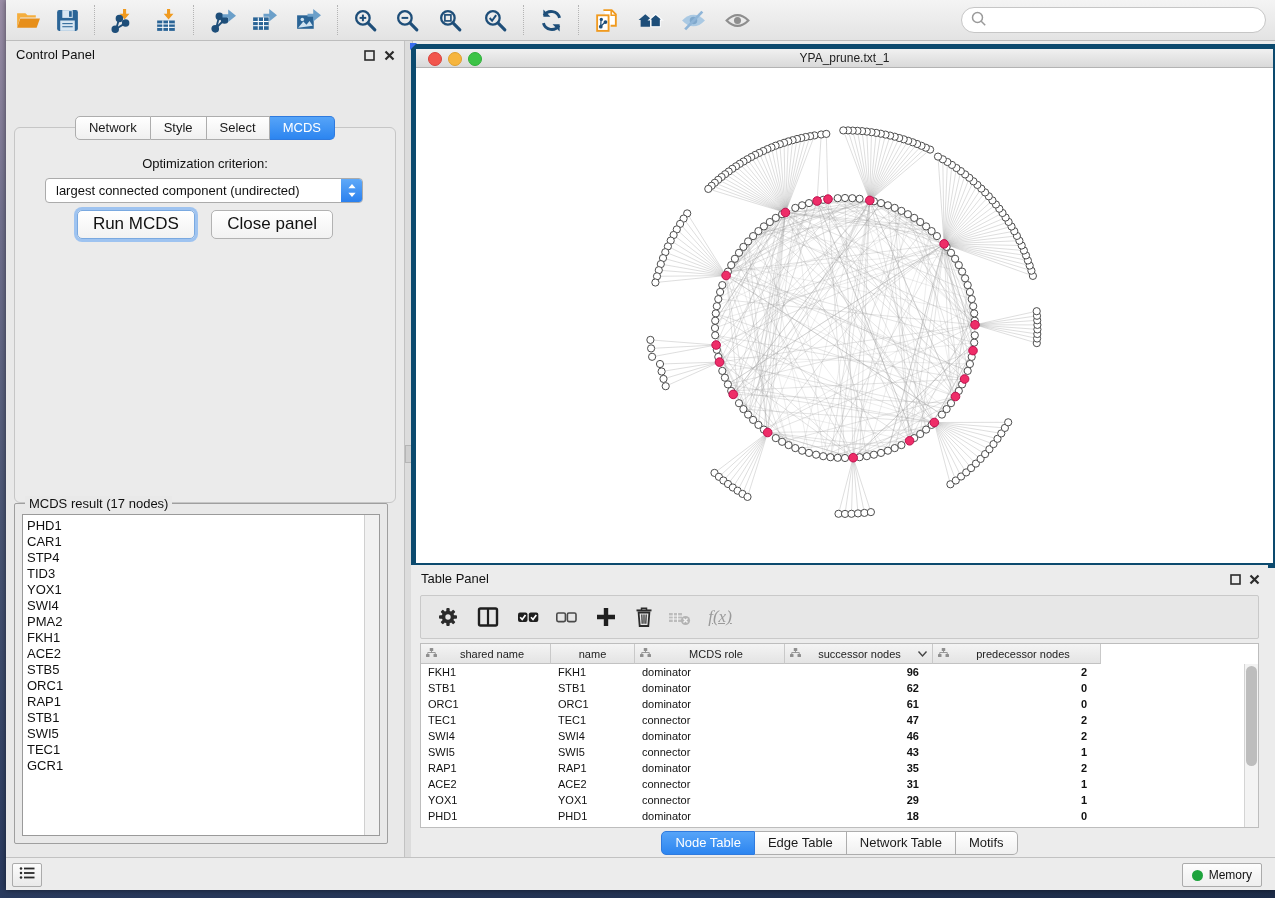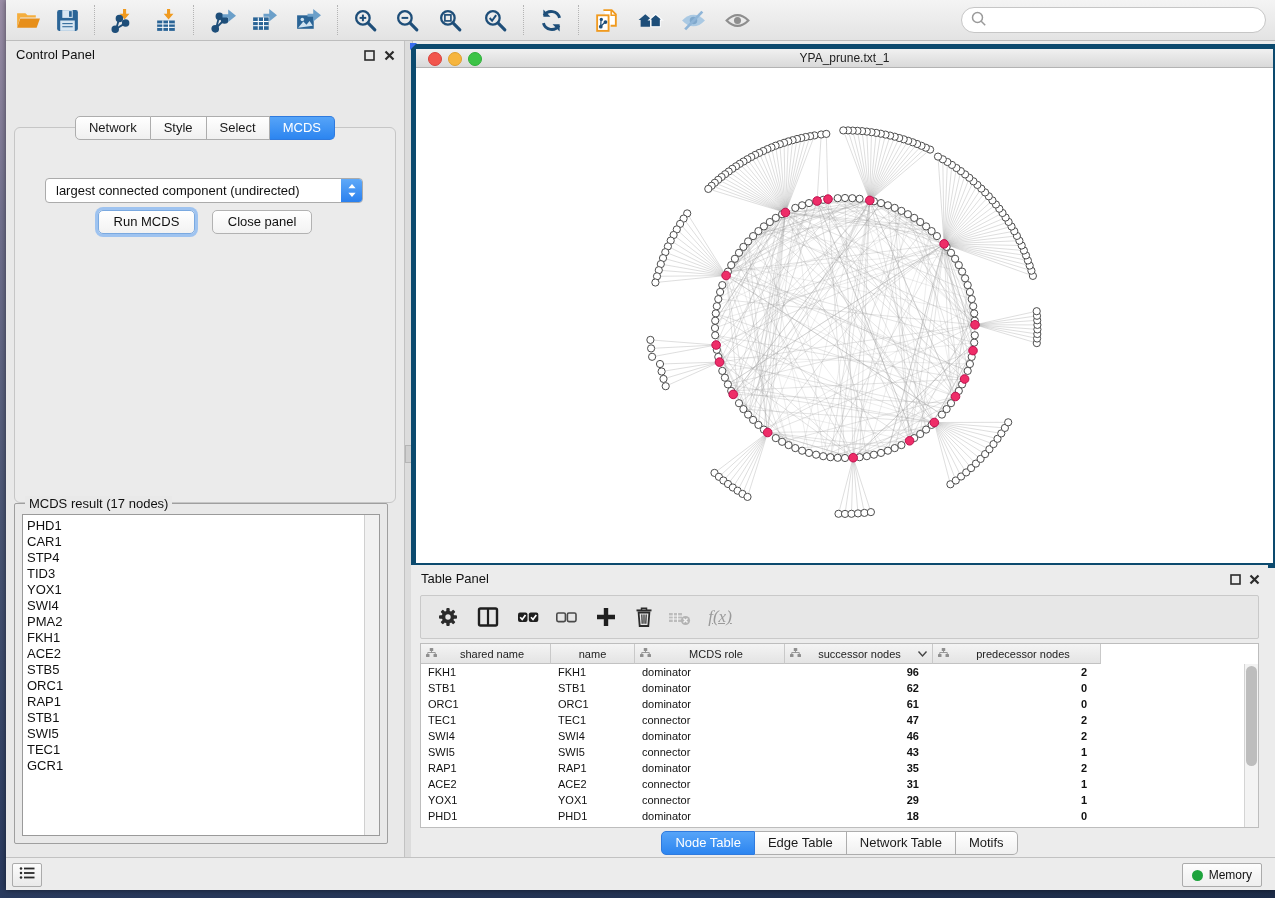--- a/index.html
+++ b/index.html
@@ -24,21 +24,21 @@
   #cp-tabs{position:absolute;left:0;top:75px;width:100%;text-align:center;z-index:3;}
   .seg{display:inline-block;padding:3px 13px 4px;background:linear-gradient(#ffffff,#f0f0f0);border:1px solid #adadad;border-left:none;font-size:13px;color:#1a1a1a;cursor:pointer;vertical-align:top;}
   .seg:first-child{border-left:1px solid #adadad;border-radius:5px 0 0 5px;}
   .seg:last-child{border-radius:0 5px 5px 0;}
   .seg.active{background:linear-gradient(#56a4f8,#2c85f0);border-color:#2f7ade;color:#fff;}
   .opt-label{position:absolute;left:0;right:0;top:28px;text-align:center;font-size:13px;color:#111;}
   #dropdown{position:absolute;left:30px;top:50px;width:316px;height:23px;background:#fff;border:1px solid #ababab;border-radius:4px;cursor:pointer;}
   #dropdown .dd-text{position:absolute;left:10px;top:4px;font-size:13px;color:#111;white-space:nowrap;}
   #dropdown .stepper{position:absolute;right:0;top:0;bottom:0;width:21px;background:linear-gradient(#5fa9f8,#2a80ee);border-radius:0 3px 3px 0;display:flex;align-items:center;justify-content:center;}
   .btn-row{position:absolute;left:0;right:0;top:82px;text-align:center;}
-  .mac-btn{display:inline-block;padding:3px 15px 4px;background:linear-gradient(#ffffff,#f2f2f2);border:1px solid #b2b2b2;border-radius:5px;font-size:13px;font-family:"Liberation Sans",sans-serif;color:#111;cursor:pointer;margin:0 6px;}
+  .mac-btn{display:inline-block;padding:3px 15px 4px;background:linear-gradient(#ffffff,#f2f2f2);border:1px solid #b2b2b2;border-radius:5px;font-size:17px;font-family:"Liberation Sans",sans-serif;color:#111;cursor:pointer;margin:0 6px;}
   .mac-btn.focused{box-shadow:0 0 0 3px rgba(106,168,243,.6);border-color:#7aa9e0;}
   #mcds-fieldset{position:absolute;left:8px;top:462px;width:372px;bottom:14px;border:1px solid #9f9f9f;border-radius:2px;background:#e9e9e9;}
   #mcds-legend{position:absolute;left:10px;top:-8px;background:#e9e9e9;padding:0 4px;font-size:13px;color:#111;}
   #mcds-list-wrap{position:absolute;left:7px;right:7px;top:10px;bottom:7px;background:#fff;border:1px solid #9a9a9a;overflow:hidden;}
   #mcds-list{position:absolute;left:4px;top:3px;right:18px;font-size:13px;line-height:16px;color:#111;}
   #mcds-track{position:absolute;right:0;top:0;bottom:0;width:14px;background:#f1f1f1;border-left:1px solid #d0d0d0;}
   
   #v-divider{position:absolute;left:398px;top:41px;width:7px;bottom:32px;background:#dcdcdc;border-left:1px solid #c2c2c2;border-right:1px solid #c2c2c2;cursor:col-resize;}
   #v-divider .grip{position:absolute;left:0;top:404px;width:5px;height:16px;background:#cfcfcf;border:1px solid #b5b5b5;}
   
@@ -238,20 +238,21 @@
       <span class="panel-title">Control Panel</span>
       <span class="win-btn" style="left:357px"><svg width="13" height="13" viewBox="0 0 13 13">
             <rect x="2" y="2" width="9" height="9" fill="none" stroke="#2b2b2b" stroke-width="1.6"></rect>
           </svg></span>
       <span class="win-btn" style="left:377px"><svg width="13" height="13" viewBox="0 0 13 13">
             <path d="M2.5 2.5l8 8M10.5 2.5l-8 8" stroke="#2b2b2b" stroke-width="2.2"></path>
           </svg></span>
     </div>
     <div id="cp-tabs"><span class="seg">Network</span><span class="seg">Style</span><span class="seg">Select</span><span class="seg active">MCDS</span></div>
     <div id="cp-box">
+      <div class="opt-label">Optimization criterion:</div>
       <div id="dropdown">
         <span class="dd-text">largest connected component (undirected)</span>
         <span class="stepper">
             <svg width="10" height="15" viewBox="0 0 10 15">
               <path d="M5 1l3.6 4.3H1.4z" fill="#fff"></path>
               <path d="M5 14L1.4 9.7h7.2z" fill="#fff"></path>
             </svg>
           </span>
       </div>
       <div class="btn-row">

